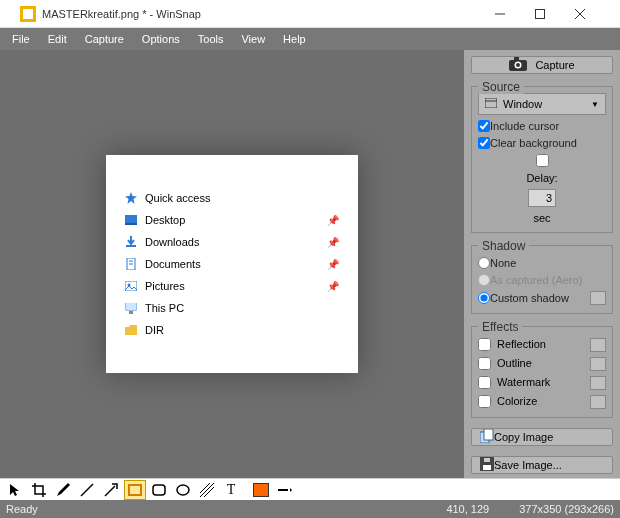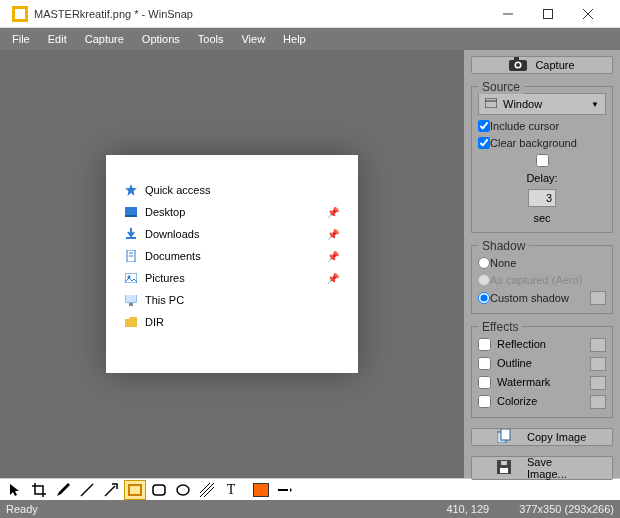--- a/index.html
+++ b/index.html
@@ -1,46 +1,46 @@
 <!DOCTYPE html>
 <html><head>
 <meta charset="utf-8">
 <style>
 * { box-sizing: border-box; margin: 0; padding: 0; font-family: "Segoe UI", Tahoma, sans-serif; font-size: 11px; }
 body { width: 620px; height: 518px; background: #f0f0f0; overflow: hidden; }
 
-.titlebar { height: 28px; background: #fff; display: flex; align-items: center; padding: 0 12px; border-bottom: 1px solid #ddd; }
+.titlebar { height: 28px; background: #fff; display: flex; align-items: center; padding: 0 20px; border-bottom: 1px solid #ddd; }
 .titlebar .app-icon { width: 16px; height: 16px; margin-right: 6px; }
 .titlebar .title { flex: 1; color: #333; }
 .titlebar .win-btn { width: 40px; height: 26px; display: flex; align-items: center; justify-content: center; color: #333; cursor: pointer; }
 
 .menubar { height: 22px; background: #787878; display: flex; align-items: center; padding: 0 4px; gap: 2px; }
 .menubar .menu-item { color: #fff; padding: 2px 8px; cursor: pointer; }
 
 .body-row { display: flex; height: 428px; }
 .canvas-area { flex: 1; background: #6e6e6e; position: relative; display: flex; align-items: center; justify-content: center; }
-.screenshot-panel { width: 252px; height: 218px; background: #fff; box-shadow: 0 0 30px rgba(0,0,0,.35); padding: 24px 18px 18px 18px; }
+.screenshot-panel { width: 252px; height: 218px; background: #fff; box-shadow: 0 0 30px rgba(0,0,0,.35); padding: 32px 18px 18px 18px; }
 .qa-row { display: flex; align-items: center; height: 22px; gap: 7px; }
 .qa-row .pin { margin-left: auto; color: #bbb; font-size: 10px; }
 .qa-row .ico { width: 14px; display: flex; justify-content: center; }
 
 .side-panel { width: 156px; background: #a8a8a8; padding: 6px 7px; display: flex; flex-direction: column; gap: 6px; }
 .capture-btn { height: 30px; background: #b8b8b8; border: 1px solid #888; display: flex; align-items: center; justify-content: center; gap: 8px; cursor: pointer; border-radius: 2px; }
 .group { border: 1px solid #888; padding: 6px 6px 8px 6px; position: relative; margin-top: 6px; }
 .group .legend { position: absolute; top: -7px; left: 6px; background: #a8a8a8; padding: 0 4px; color: #333; font-size: 12px; }
 .drop { height: 22px; background: #c0c0c0; border: 1px solid #888; display: flex; align-items: center; padding: 10px 6px; gap: 6px; cursor: pointer; }
 .drop .chev { margin-left: auto; font-size: 8px; }
 .chk-row { display: flex; align-items: center; margin-top: 5px; color: #222; }
 .chk-row input[type=checkbox], .chk-row input[type=radio] { width: 12px; height: 12px; }
 .chk-row.disabled { color: #888; }
 .delay-row { display: flex; align-items: center; gap: 5px; margin-top: 5px; flex-direction: column; }
 .delay-row .num { width: 28px; height: 18px; background: #d8d8d8; border: 1px solid #888; text-align: right; padding-right: 3px; }
 .eff-row { display: flex; align-items: flex-start; gap: 6px; margin-top: 5px; }
 .eff-row .cfg { margin-left: auto; width: 16px; height: 14px; background: #c0c0c0; border: 1px solid #888; cursor: pointer; }
-.side-btn { height: 24px; background: #b8b8b8; border: 1px solid #888; display: flex; align-items: center; gap: 16px; padding: 0 25px; cursor: pointer; border-radius: 2px; margin-top: 4px; }
+.side-btn { height: 24px; background: #b8b8b8; border: 1px solid #888; display: flex; align-items: center; gap: 0; padding: 0 8px; cursor: pointer; border-radius: 2px; margin-top: 4px; }
 
 .toolbar { height: 22px; background: #fff; display: flex; align-items: center; padding: 0 4px; gap: 2px; border-top: 1px solid #ccc; }
 .tool { width: 22px; height: 20px; display: flex; align-items: center; justify-content: center; cursor: pointer; border: 1px solid transparent; }
 .tool.selected { border: 1px solid #c99a00; background: #ffe89b; }
 .tool-sep { width: 4px; }
 .color-sw { width: 16px; height: 14px; background: #ff6600; border: 1px solid #333; }
 
 .statusbar { height: 18px; background: #787878; color: #eee; display: flex; align-items: center; padding: 0 6px; gap: 30px; font-size: 10px; }
 .statusbar .spacer { flex: 1; }
 </style>

